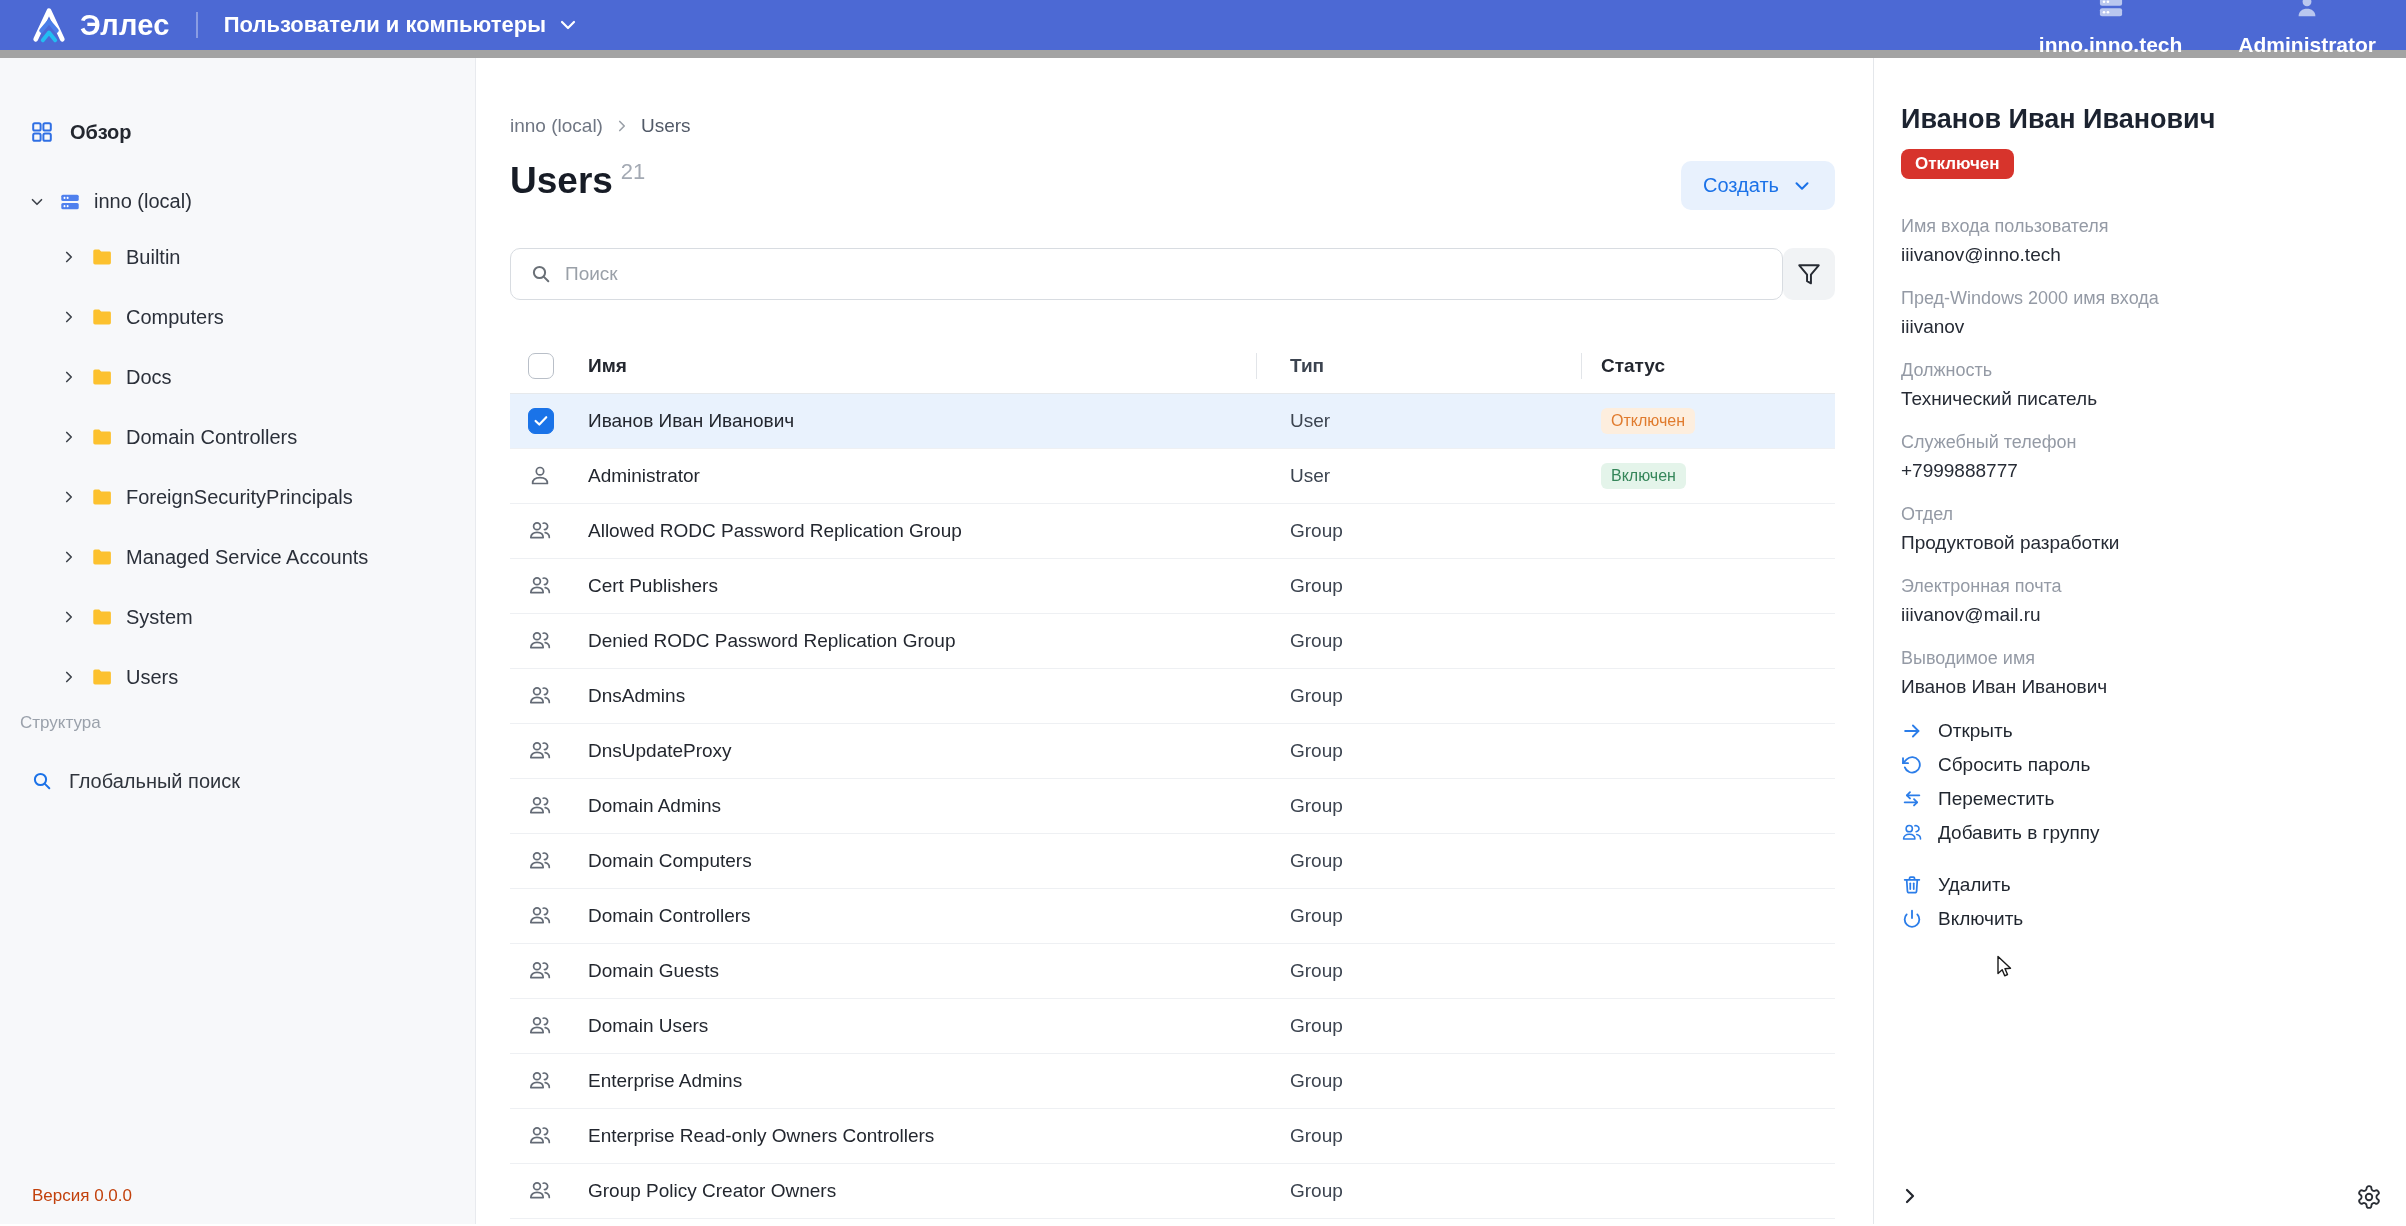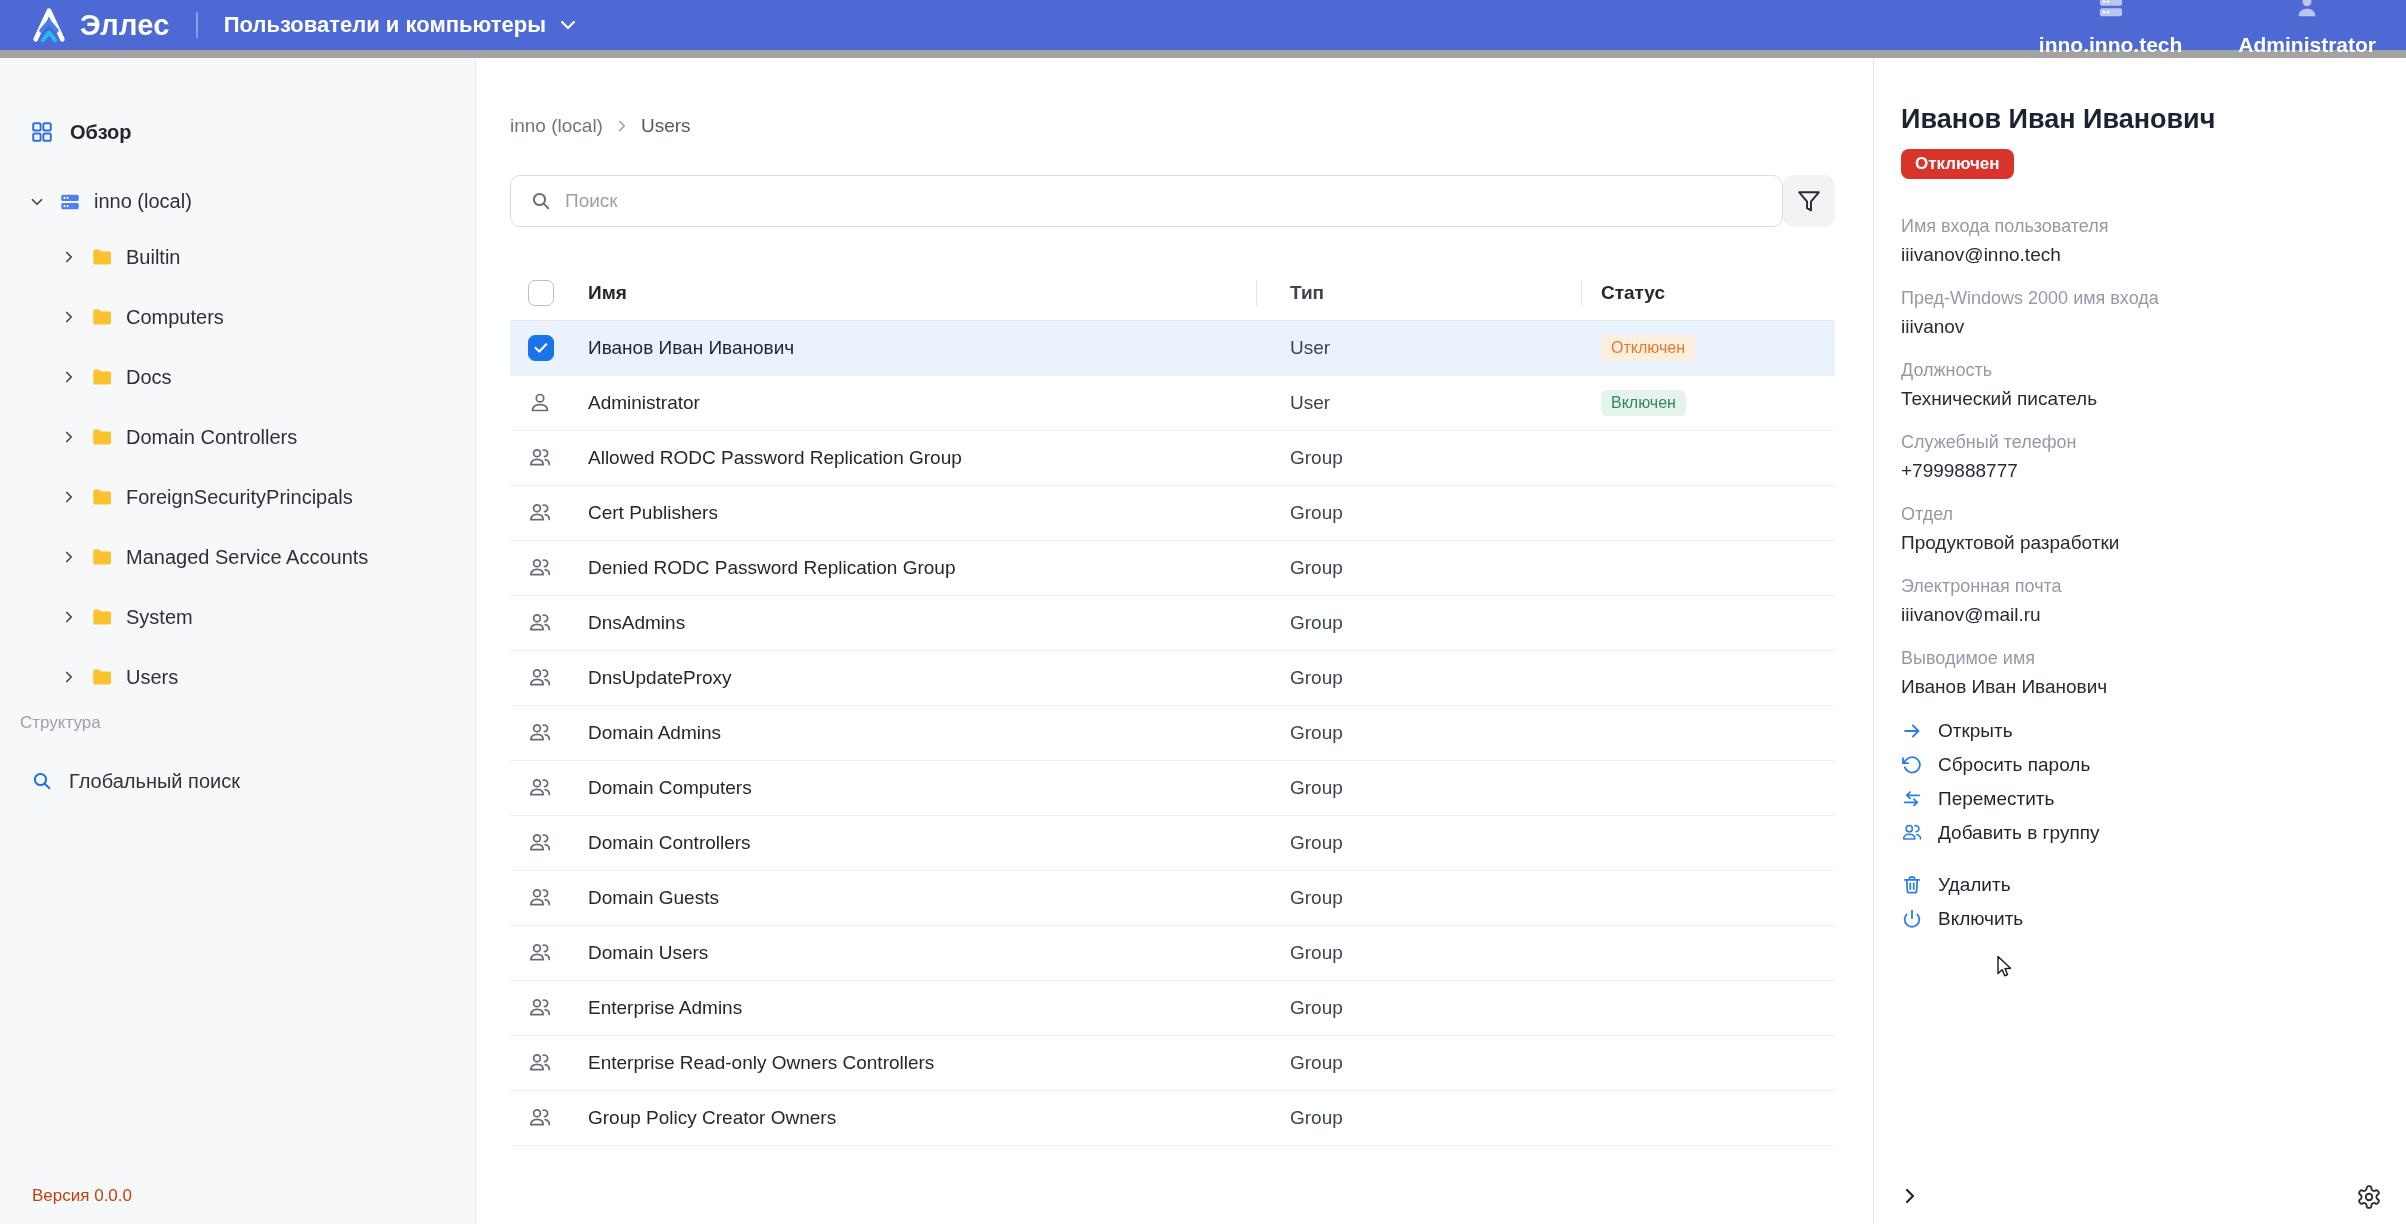--- a/index.html
+++ b/index.html
@@ -331,20 +331,31 @@
     <div class="main">
 
       <div class="breadcrumb">
         <span>inno (local)</span>
         <svg class="ic crumb-sep" width="18" height="18">
             <use href="#s-chevright"></use>
           </svg>
         <span class="crumb-current">Users</span>
       </div>
 
+      <div class="title-row">
+        <div>
+          <span class="page-title">Users</span><span class="page-count">21</span>
+        </div>
+        <button class="create-btn">
+          <span>Создать</span>
+          <svg class="ic" width="22" height="22">
+              <use href="#s-chevdown"></use>
+            </svg>
+        </button>
+      </div>
 
       <div class="search-row">
         <div class="search-box">
           <svg class="ic" width="24" height="24">
               <use href="#s-search"></use>
             </svg>
           <input type="text" placeholder="Поиск" style="">
         </div>
         <button class="filter-btn">
           <svg class="ic" width="26" height="26">

